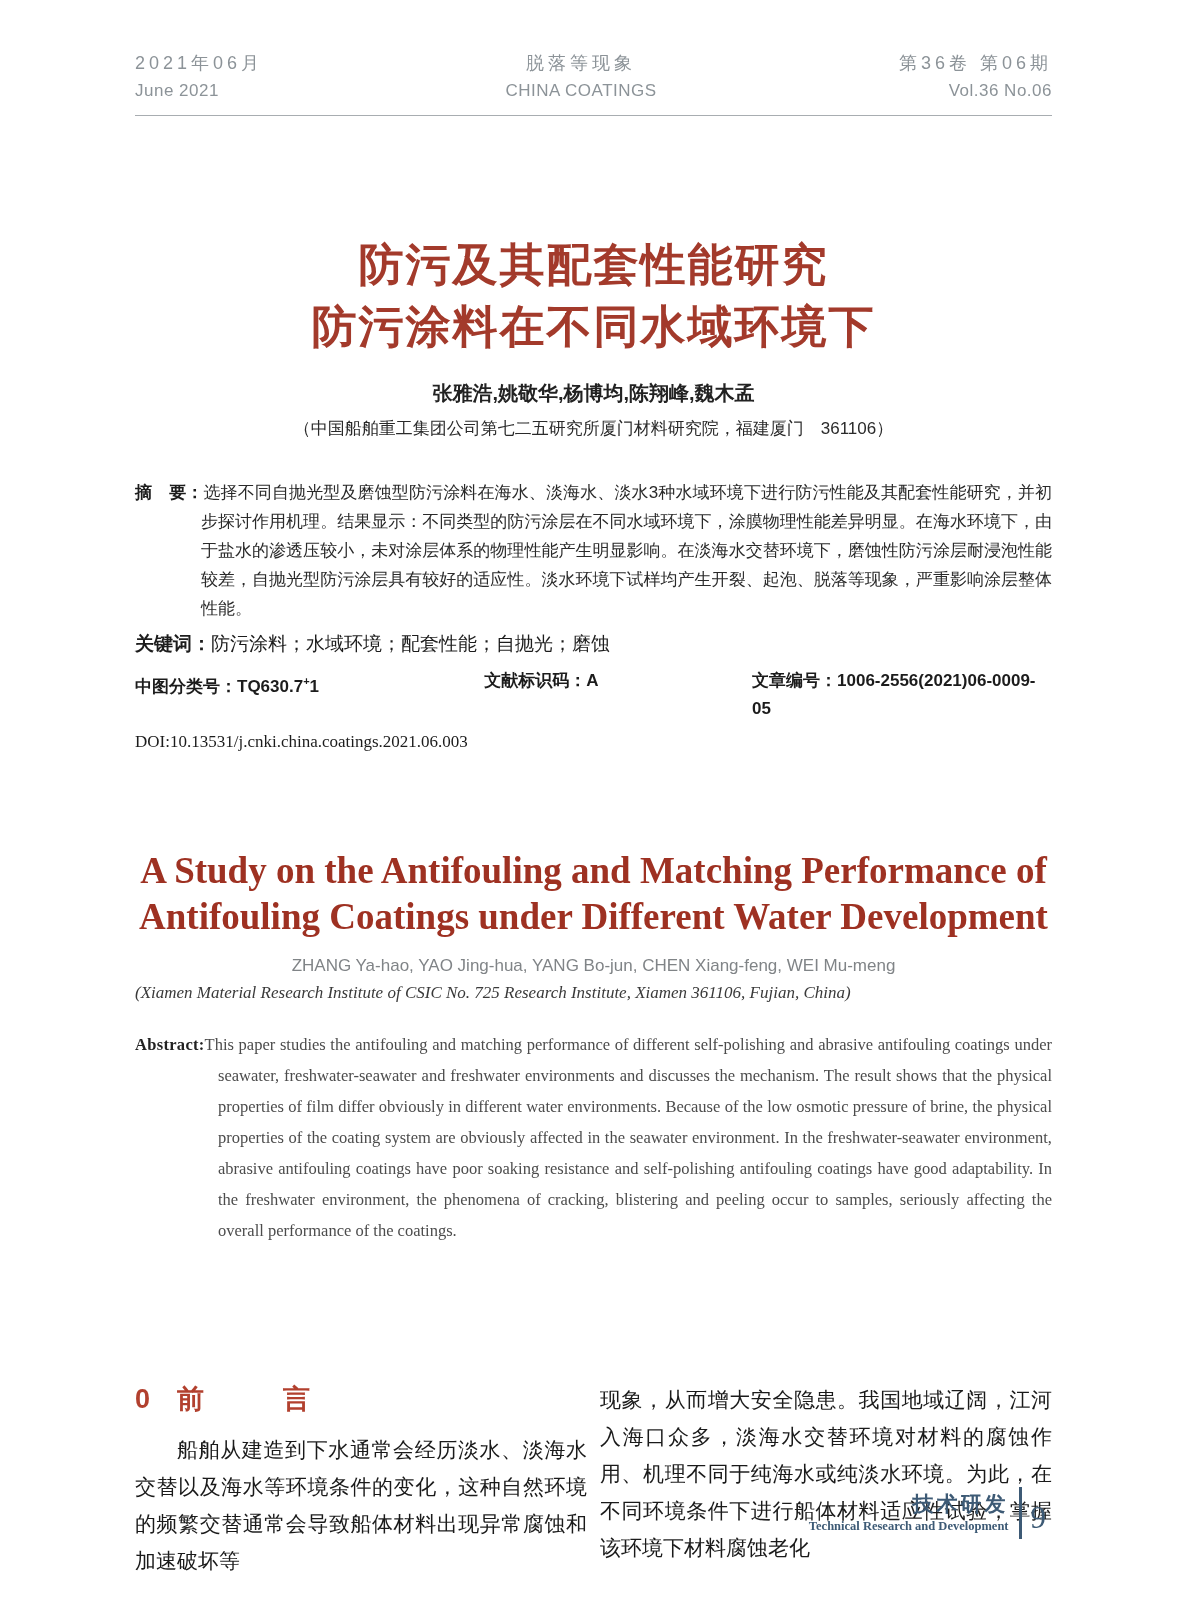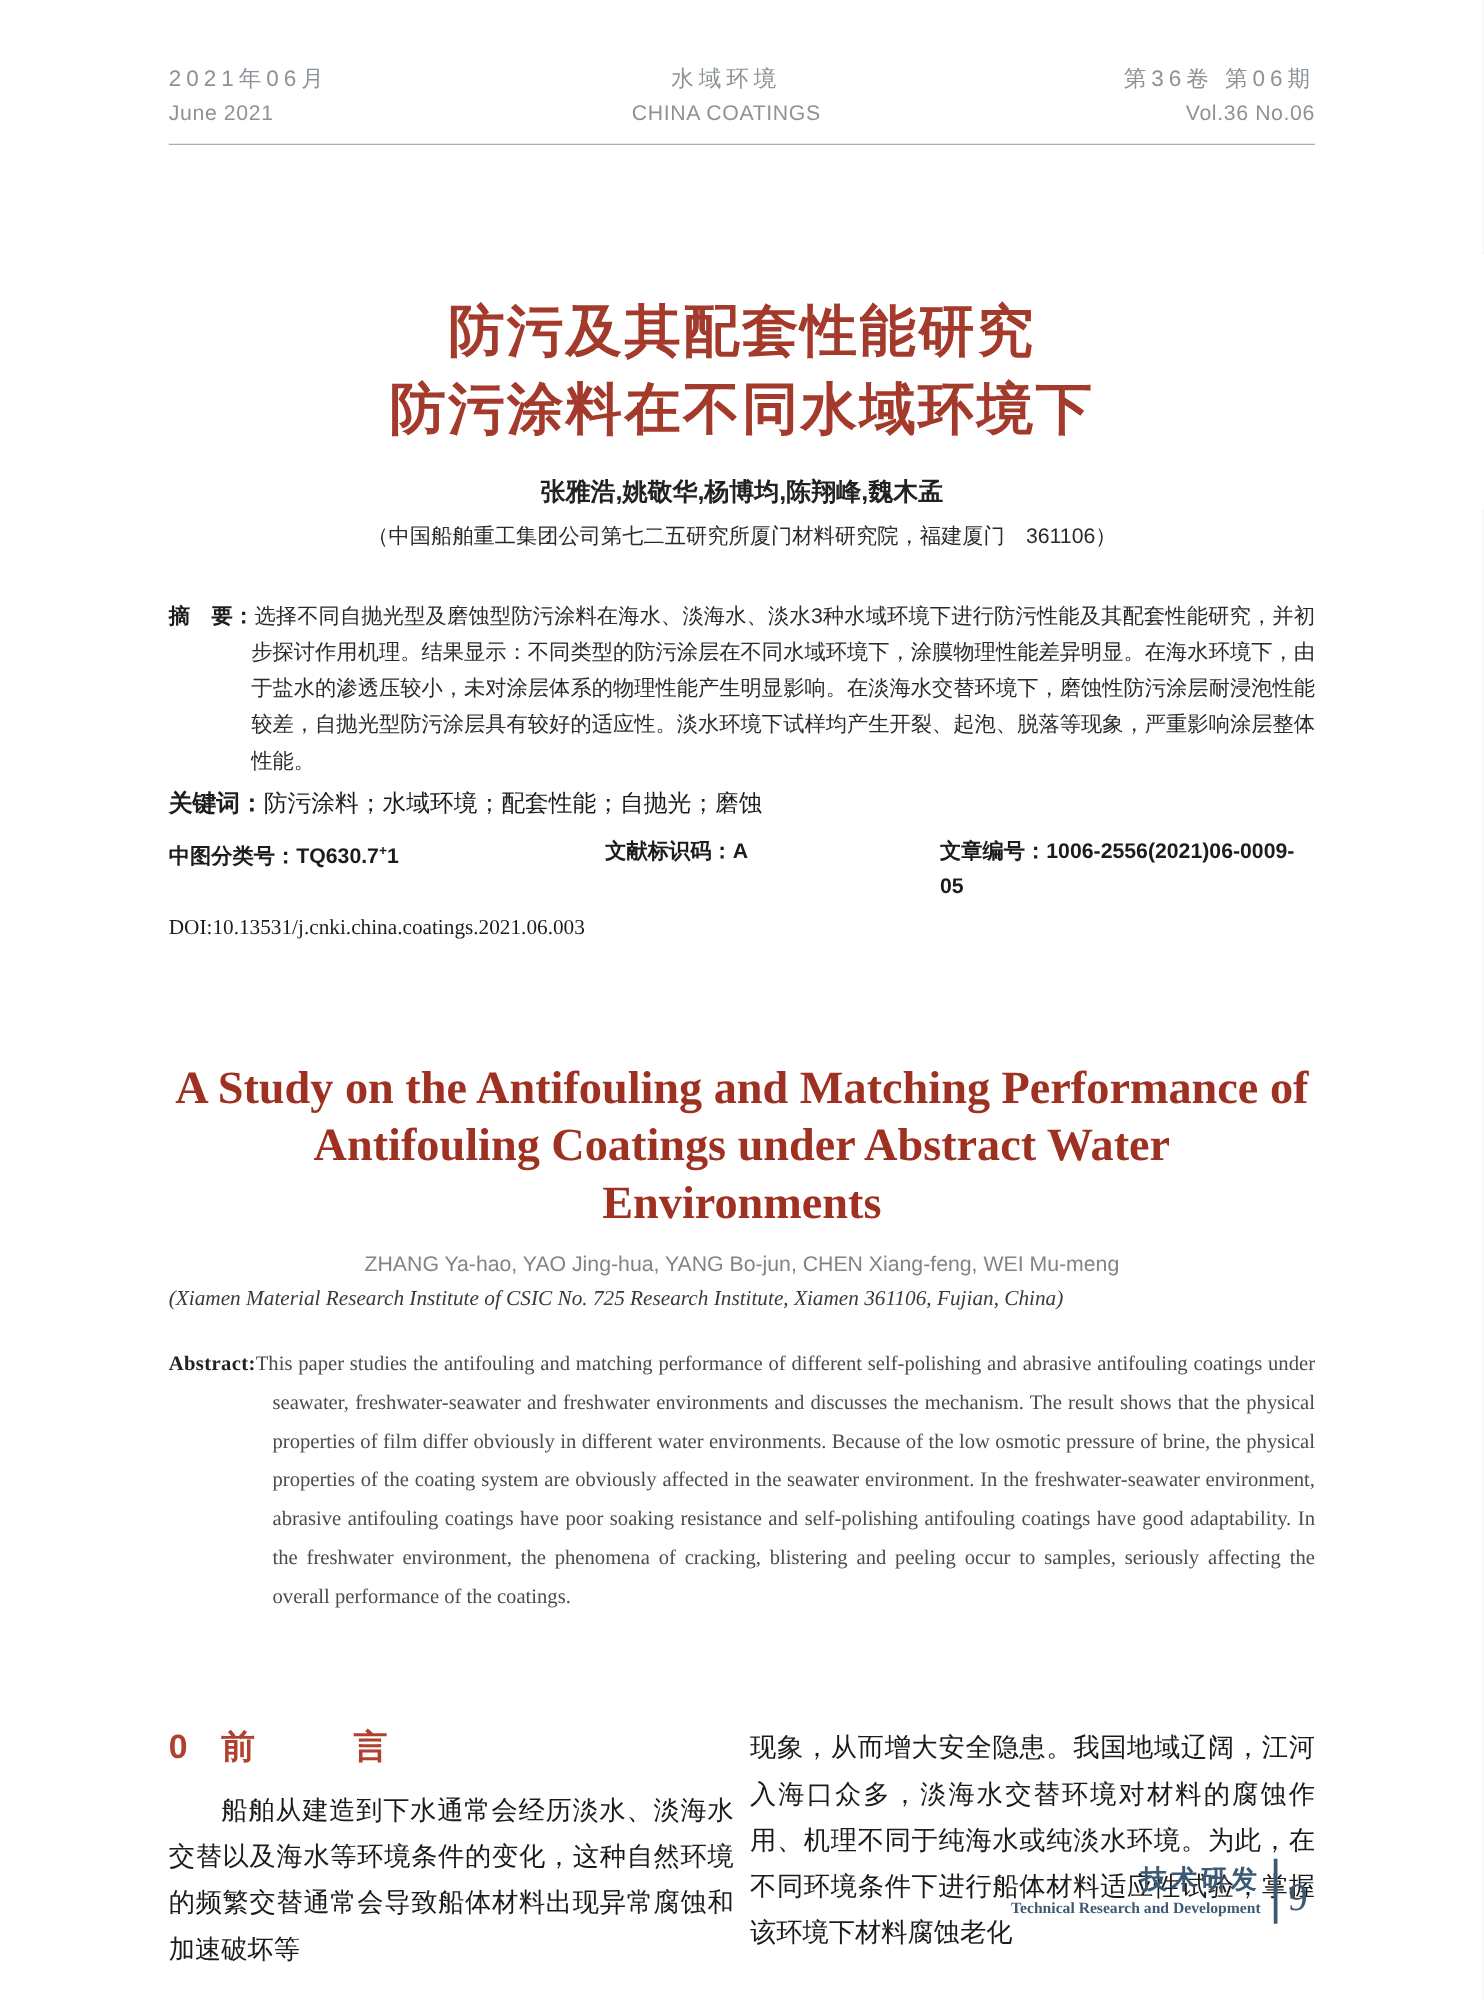--- a/index.html
+++ b/index.html
@@ -128,21 +128,21 @@
     padding-left: 92px;
     color: #4c4c4c;
   }
   .kw-en .lbl { font-weight: bold; margin-left: -92px; color: #222; }
   
   .body-cols {
     margin-top: 88px;
     display: flex;
     justify-content: space-between;
   }
-  .body-col { width: 452px; }
+  .body-col { width: 452px; margin-top: 48px; }
   .sec-head {
     color: #b2402e;
     font-weight: bold;
     font-size: 27px;
     line-height: 34px;
     margin-bottom: 16px;
     letter-spacing: 1px;
   }
   .sec-head .num { margin-right: 26px; }
   .sec-head .t { letter-spacing: 26px; }
@@ -199,21 +199,21 @@
 <body>
 
 <div class="page">
 
   <div class="jheader">
     <div class="col left">
       <div class="zh">2021年06月</div>
       <div class="en">June 2021</div>
     </div>
     <div class="col center">
-      <div class="zh">水域环境</div>
+      <div class="zh">脱落等现象</div>
       <div class="en">CHINA COATINGS</div>
     </div>
     <div class="col right">
       <div class="zh">第36卷 第06期</div>
       <div class="en">Vol.36 No.06</div>
     </div>
   </div>
   <hr class="header-rule">
 
   <div class="title-zh">
@@ -230,21 +230,21 @@
   <div class="clc-row">
     <div class="item1"><span class="lbl">中图分类号：</span><span class="lbl">TQ630.7</span><sup class="lbl">+</sup><span class="lbl">1</span></div>
     <div class="item2"><span class="lbl">文献标识码：</span><span class="lbl">A</span></div>
     <div class="item3"><span class="lbl">文章编号：</span><span class="lbl">1006-2556(2021)06-0009-05</span></div>
   </div>
 
   <div class="doi-line">DOI:10.13531/j.cnki.china.coatings.2021.06.003</div>
 
   <div class="title-en">
     <div>A Study on the Antifouling and Matching Performance of</div>
-    <div>Antifouling Coatings under Abstract Water Environments</div>
+    <div>Antifouling Coatings under Different Water Development</div>
   </div>
   <div class="authors-en">ZHANG Ya-hao, YAO Jing-hua, YANG Bo-jun, CHEN Xiang-feng, WEI Mu-meng</div>
   <div class="affil-en">(Xiamen Material Research Institute of CSIC No. 725 Research Institute, Xiamen 361106, Fujian, China)</div>
 
   <div class="hang-en"><span class="lbl">Abstract:</span><span>This paper studies the antifouling and matching performance of different self-polishing and abrasive antifouling coatings under seawater, freshwater-seawater and freshwater environments and discusses the mechanism. The result shows that the physical properties of film differ obviously in different water environments. Because of the low osmotic pressure of brine, the physical properties of the coating system are obviously affected in the seawater environment. In the freshwater-seawater environment, abrasive antifouling coatings have poor soaking resistance and self-polishing antifouling coatings have good adaptability. In the freshwater environment, the phenomena of cracking, blistering and peeling occur to samples, seriously affecting the overall performance of the coatings.</span></div>
 
 
   <div class="body-cols">
     <div class="body-col">
       <div class="sec-head"><span class="num">0</span><span class="t">前　言</span></div>

